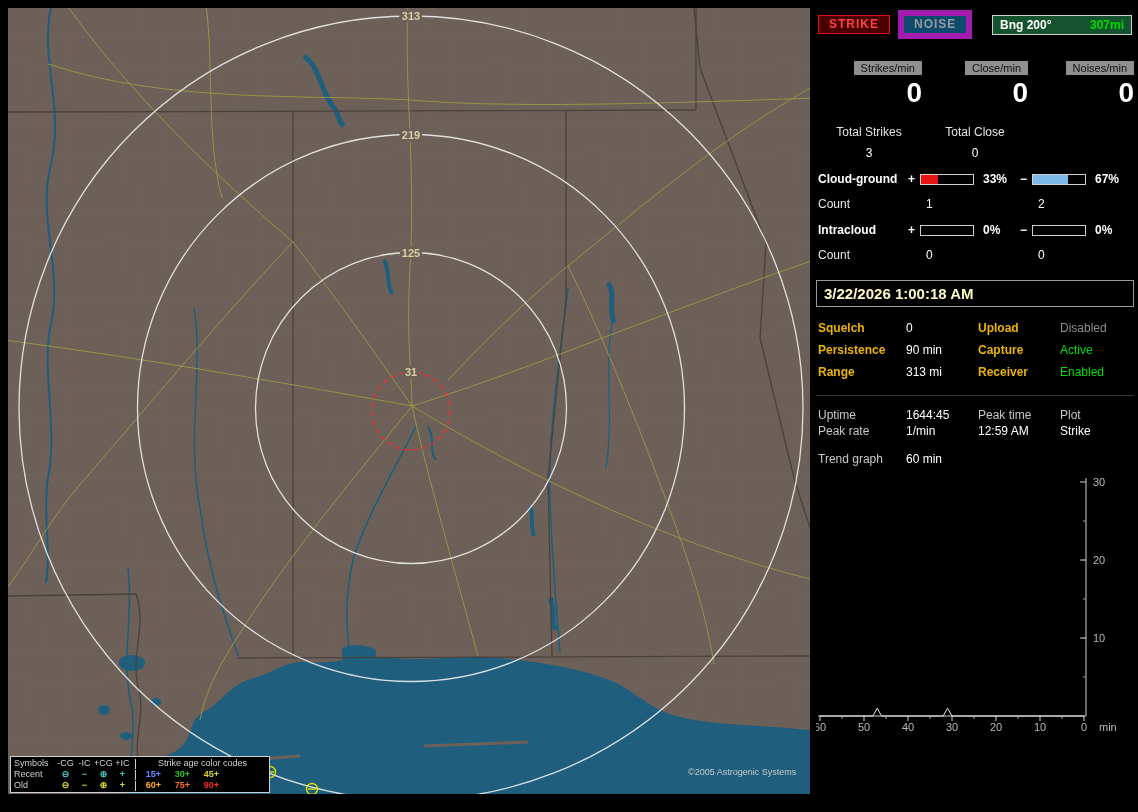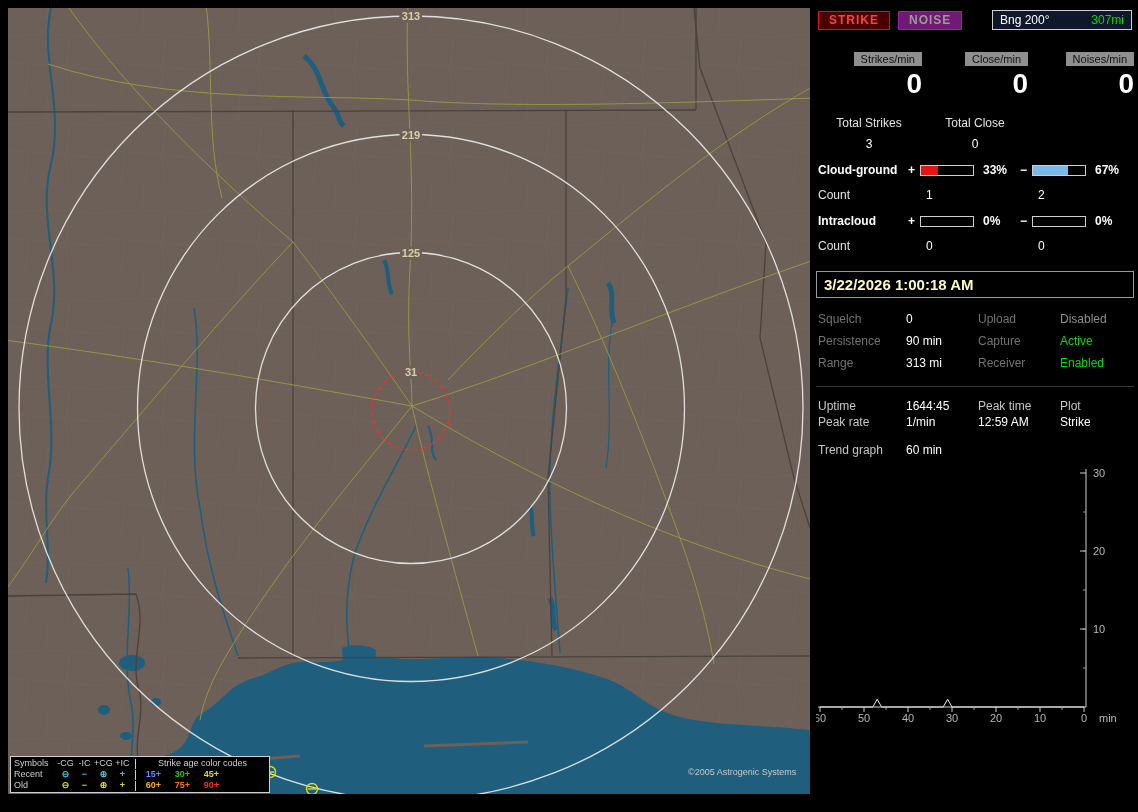--- a/index.html
+++ b/index.html
@@ -18,23 +18,23 @@
   .lg-sym{display:inline-block;width:19px;text-align:center;font-weight:bold;}
   .lg-sep{display:inline-block;width:1px;height:10px;background:#cfcfcf;margin:0 3px;}
   .lg-age-h{display:inline-block;flex:1;text-align:center;}
   .lg-age{display:inline-block;width:29px;text-align:center;font-weight:bold;}
 
   
   .panel{position:absolute;left:816px;top:8px;width:318px;font-size:12px;}
   .controls{display:flex;align-items:center;margin:2px 2px 0 2px;}
   .btn{height:15px;line-height:15px;padding:1px 10px;font-weight:bold;font-size:12px;letter-spacing:1px;}
   .btn.strike{background:#4a0000;border:1px solid #e01010;color:#ff4040;margin-right:8px;}
-  .btn.noise{background:#701a75;border:1px solid #a21caf;color:#9a9a9a;}
-  .bearing{margin-left:auto;border:1px solid #d0d0d0;background:#0f172a;padding:2px 7px;width:124px;
-           display:flex;justify-content:space-between;font-weight:normal;color:#fff;}
+  .btn.noise{background:#0c4a6e;border:6px solid #a21caf;color:#9a9a9a;}
+  .bearing{margin-left:auto;border:1px solid #d0d0d0;background:#14532d;padding:2px 7px;width:124px;
+           display:flex;justify-content:space-between;font-weight:bold;color:#fff;}
 
   .rates{display:flex;margin-top:22px;text-align:right;}
   .rate{width:106px;}
   .chip{display:inline-block;background:#8f8f8f;color:#101010;font-size:11px;padding:1px 7px;}
   .big{font-size:28px;font-weight:bold;color:#fff;margin-top:2px;}
 
   .totals{display:flex;margin-top:16px;text-align:center;}
   .total{width:106px;}
   .total .tlabel{color:#e4e4e4;}
   .total:nth-child(3) .tlabel{color:#a0a0a0;}
@@ -48,21 +48,21 @@
   .bar > div{height:100%;width:0;}
   .pct{font-weight:bold;color:#fff;padding-left:5px;}
   .count-row{display:grid;grid-template-columns:92px 12px 58px 42px 12px 58px 30px;margin-top:11px;color:#e4e4e4;}
   .count-row .cnt{color:#fff;padding-left:6px;}
   .count-row .clabel{padding-left:2px;}
 
   .dtbox{margin-top:18px;border:1px solid #9a9a9a;padding:4px 7px;}
   .dtbox span{font-size:15px;font-weight:bold;}
 
   .settings{display:grid;grid-template-columns:88px 72px 82px auto;row-gap:8px;margin-top:14px;padding-left:2px;}
-  .settings .lab{color:#737373;}
+  .settings .lab{color:#eab308;font-weight:bold;}
   .settings .val{color:#fff;}
 
   .status{display:grid;grid-template-columns:88px 72px 82px auto;row-gap:2px;margin-top:16px;
           border-top:1px solid #3a3a3a;padding-top:12px;padding-left:2px;}
   .status .lab{color:#c8c8c8;}
   .status .val{color:#fff;}
 
   .trendlab{display:grid;grid-template-columns:88px auto;margin-top:14px;padding-left:2px;}
   .trendlab .lab{color:#c8c8c8;}
   .trendlab .val{color:#fff;}

